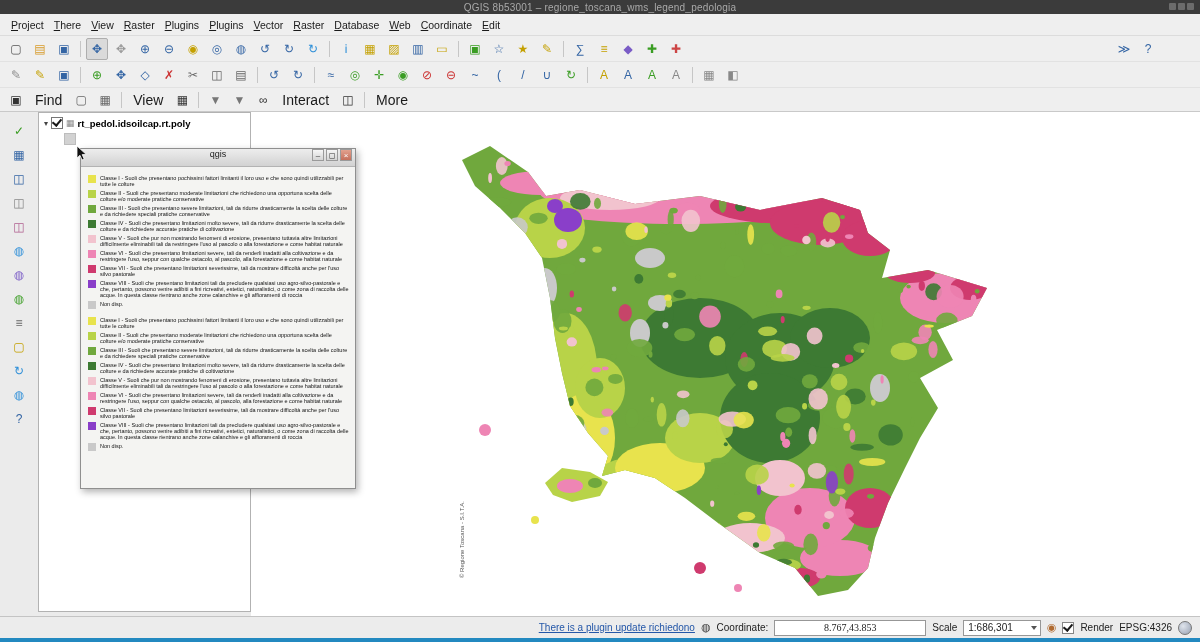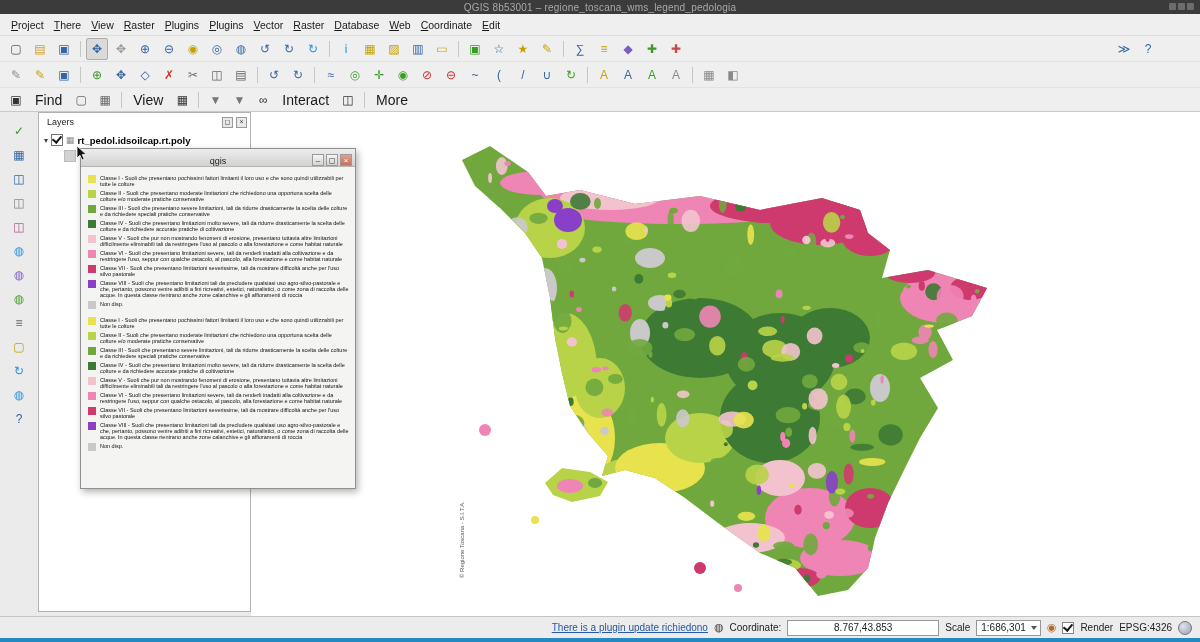--- a/index.html
+++ b/index.html
@@ -57,42 +57,42 @@
   .sub-swatch{width:10px;height:10px;background:#d2d2d2;border:1px solid #bdbdbd;margin:4px 0 0 25px;}
 
   
   .canvas{position:absolute;left:251px;top:112px;right:0;height:504px;background:#ffffff;overflow:hidden;}
   .map-wrap{position:absolute;left:199px;top:26px;width:545px;height:480px;}
 
   
   .dialog{position:absolute;left:80px;top:148px;width:276px;height:341px;background:#f4f4f2;
           border:1px solid #8f8f8f;box-shadow:2px 3px 7px rgba(0,0,0,.3);z-index:20;box-sizing:border-box;}
   .dialog-header{height:17px;background:linear-gradient(#ededed,#d2d2d2);border-bottom:1px solid #b3b3b3;
-                 display:flex;align-items:flex-end;position:relative;}
+                 display:flex;align-items:flex-start;position:relative;}
   .dialog-title{position:absolute;left:0;right:0;text-align:center;font-size:9px;color:#222;}
   .dialog-buttons{margin-left:auto;display:flex;gap:2px;padding-right:3px;position:relative;z-index:1;}
   .dbtn{width:12px;height:12px;border:1px solid #9a9a9a;background:linear-gradient(#f6f6f6,#d4d4d4);
         font-size:8px;line-height:11px;text-align:center;color:#333;box-sizing:border-box;}
   .dbtn.close{background:linear-gradient(#e2a18e,#c4705c);color:#fff;}
   .dialog-body{padding:8px 6px 4px 7px;overflow:hidden;height:calc(100% - 17px);box-sizing:border-box;}
   .lgroup{margin-bottom:8px;}
   .lrow{display:flex;align-items:flex-start;margin-bottom:3px;}
   .lswatch{width:8px;height:8px;flex:0 0 8px;margin-right:4px;}
   .ltext{font-size:5.5px;line-height:6px;color:#111;}
 
   
   .statusbar{position:absolute;left:0;top:616px;width:100%;height:22px;background:#ececec;
              border-top:1px solid #c4c4c4;display:flex;align-items:center;gap:6px;
              padding:0 8px;box-sizing:border-box;font-size:10px;color:#222;justify-content:flex-end;}
   .plugin-link{color:#2457a8;text-decoration:underline;}
   .sb-icon{font-size:11px;line-height:1;color:#333;}
   .coord-input{width:150px;height:14px;font-size:10px;text-align:center;border:1px solid #979797;
-               background:#fff;font-family:Liberation Sans, sans-serif;padding:0;color:#222;}
+               background:#fff;font-family:Liberation Serif, serif;padding:0;color:#222;}
   .scale-combo{display:flex;align-items:center;border:1px solid #979797;background:#fff;height:14px;
-               padding:0 3px 0 4px;gap:5px;}
+               padding:0 3px 0 4px;gap:18px;}
   .scale-combo .val{font-size:10px;}
   .caret{width:0;height:0;border-left:3px solid transparent;border-right:3px solid transparent;
          border-top:4px solid #555;}
   .cb{width:10px;height:10px;border:1px solid #858585;background:#fff;position:relative;flex:0 0 10px;}
   .cb.checked::after{content:"";position:absolute;left:2px;top:-1px;width:4px;height:7px;
         border:solid #1a1a1a;border-width:0 2px 2px 0;transform:rotate(40deg);}
   .crs-icon{width:12px;height:12px;border-radius:50%;border:1px solid #777;
             background:radial-gradient(circle at 35% 35%,#dfe4ec,#96a0b2);}
 
   .bottom-strip{position:absolute;left:0;top:638px;width:100%;height:4px;background:#2389c0;}
@@ -385,27 +385,20 @@
     </div>
     <div class="tbtn">
       <span class="tglyph" style="color:#2e8fd8">◍</span>
     </div>
     <div class="tbtn">
       <span class="tglyph" style="color:#3465a4">?</span>
     </div>
   </div>
 
 <div class="layers-panel">
-  <div class="panel-header">
-    <span class="panel-title">Layers</span>
-    <span class="panel-btns" id="panelbtns">
-        <span class="pbtn">◻</span>
-        <span class="pbtn">×</span>
-      </span>
-  </div>
   <div class="layer-row">
     <span class="expander">▾</span>
     <span class="layer-checkbox checked"></span>
     <span class="layer-icon">▦</span>
     <span class="layer-name">rt_pedol.idsoilcap.rt.poly</span>
   </div>
   <div class="sub-swatch"></div>
 </div>
 
 <div class="canvas">

